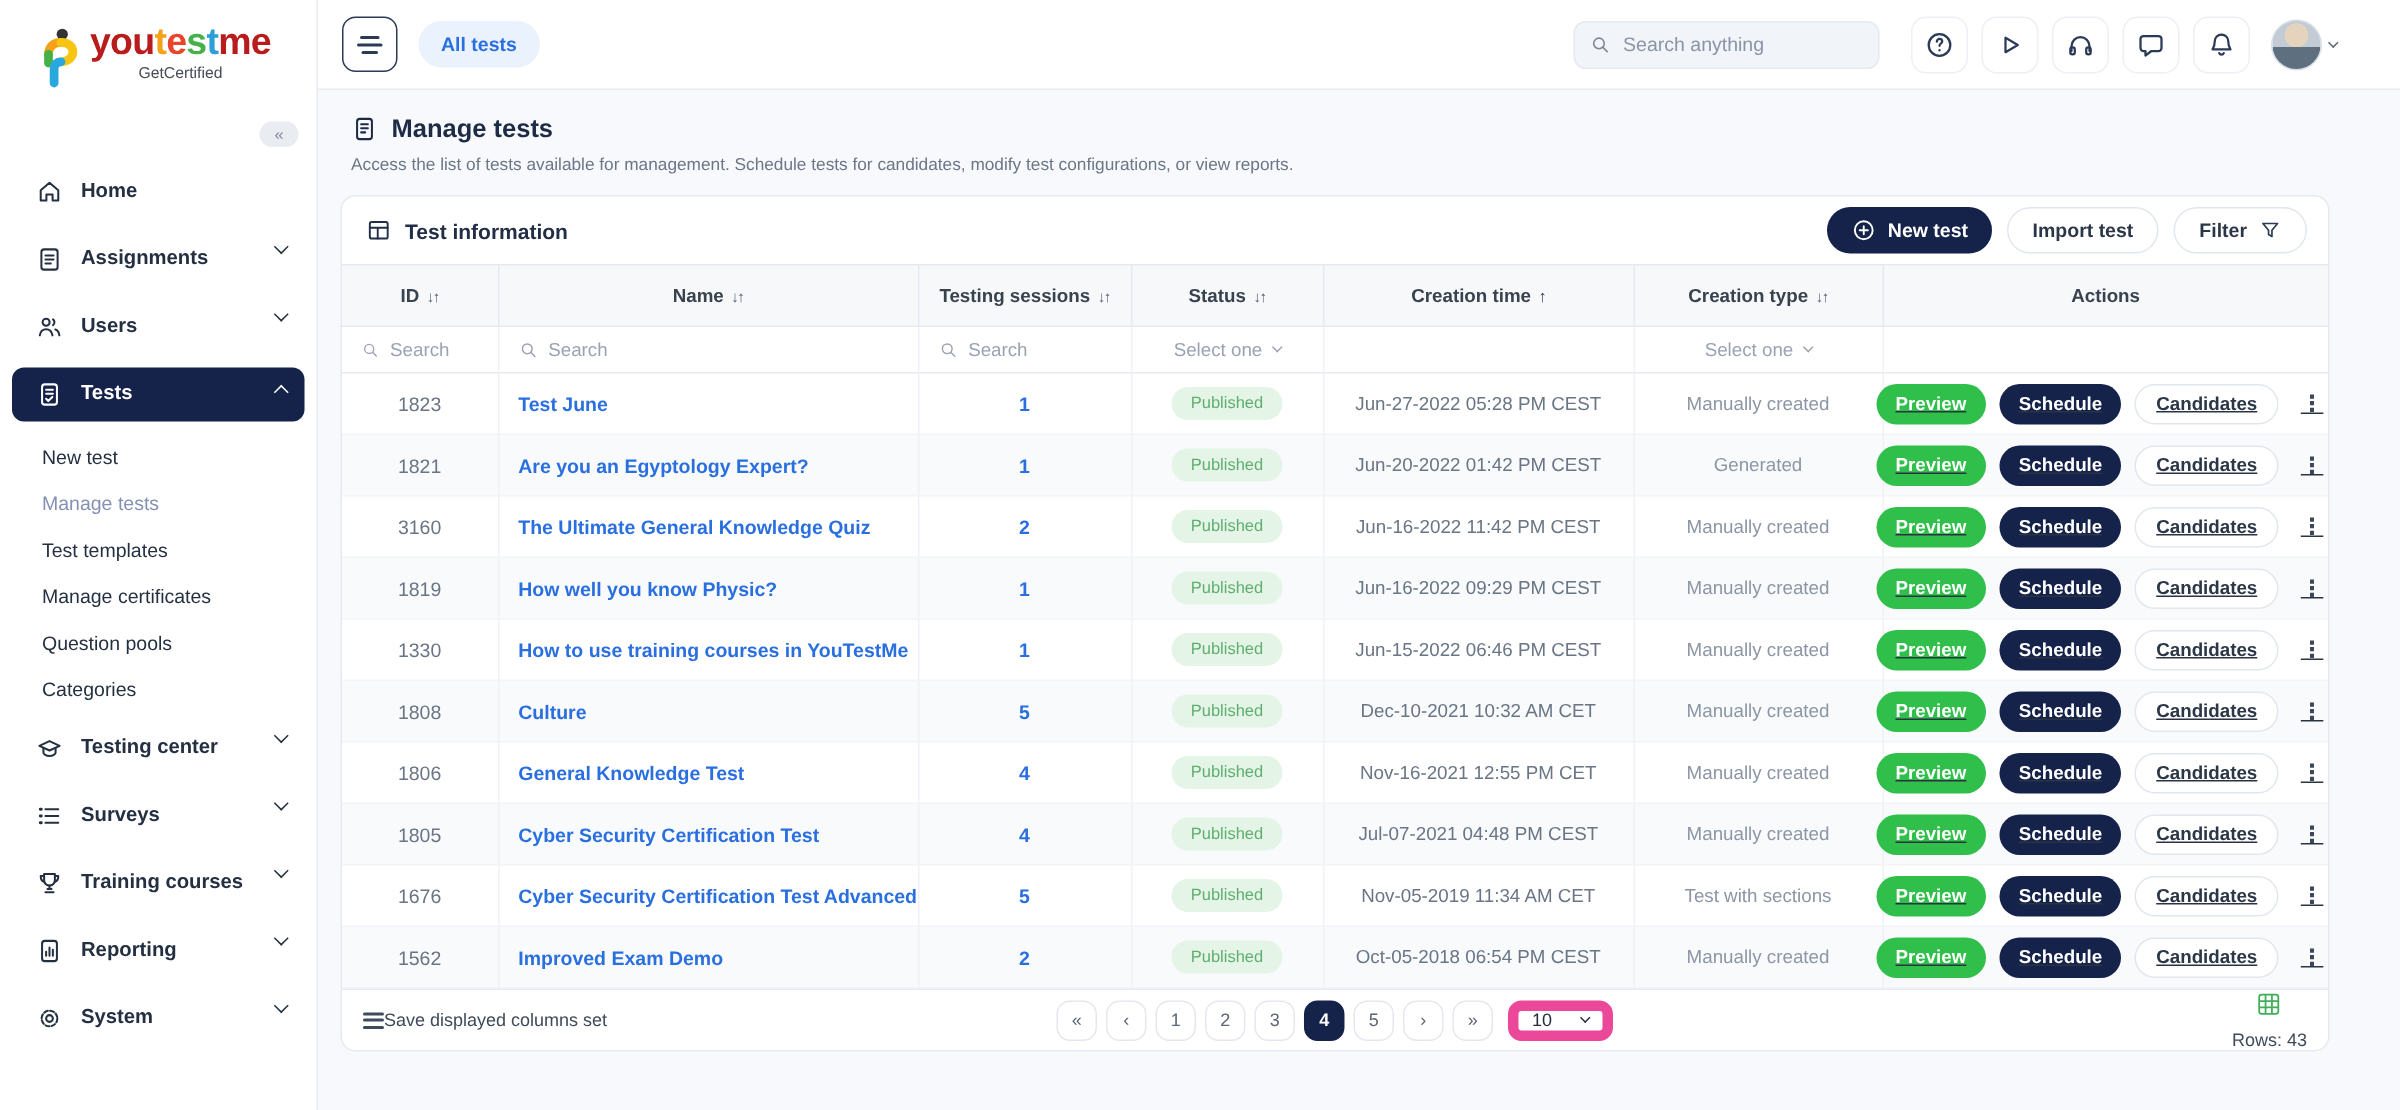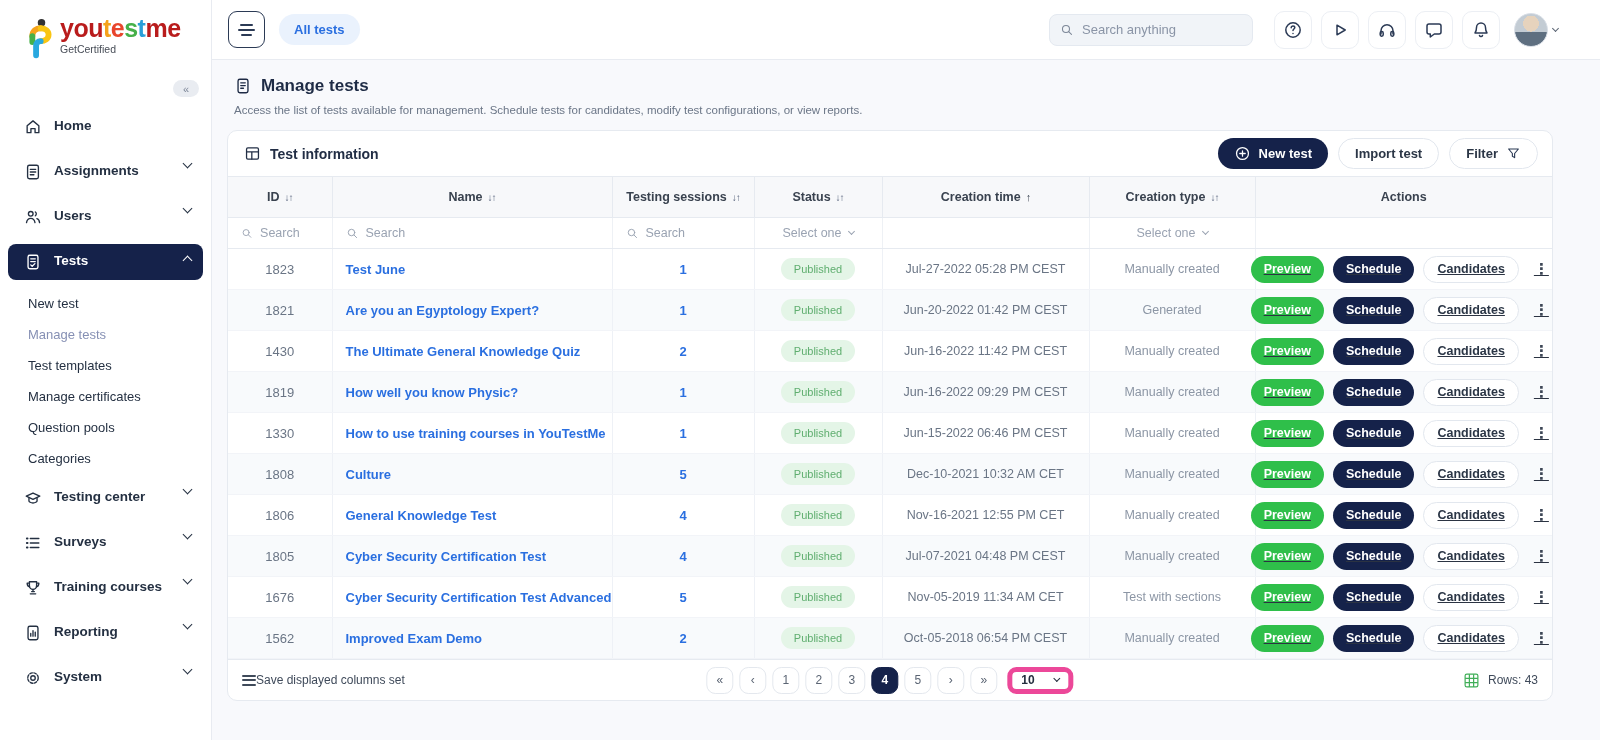--- a/index.html
+++ b/index.html
@@ -6,21 +6,21 @@
   html,body { width:1600px; height:740px; overflow:hidden; }
   body { font-family:"Liberation Sans","DejaVu Sans",sans-serif; color:#2b3342; background:#fff; }
   .app { display:flex; width:1600px; height:740px; }
 
   
   .sidebar { flex:0 0 212px; width:212px; background:#fff; border-right:1px solid #e8ebf1; overflow:hidden; }
   .logo-row { display:flex; align-items:flex-start; gap:6px; padding:16px 10px 0 24px; }
   .wordmark { font-size:25px; font-weight:700; letter-spacing:-0.5px; line-height:1; margin-top:8px; }
   .wm-a { color:#b91c1c; } .wm-o { color:#f5a21b; } .wm-r { color:#e8452c; }
   .wm-g { color:#46b049; } .wm-b { color:#2a9fd8; }
-  .tagline { display:block; text-align:left; font-size:10.5px; color:#474d57; margin-top:2px; font-weight:500;}
+  .tagline { display:block; text-align:center; font-size:10.5px; color:#474d57; margin-top:2px; font-weight:500;}
   .collapse-row { display:flex; justify-content:flex-end; padding:8px 12px 0 0; }
   .collapse-btn { width:26px; height:17px; border-radius:9px; background:#e9ecf1; color:#7d8798; font-size:11px;
                   display:flex; align-items:center; justify-content:center; border:none; cursor:pointer; }
   .nav { padding:12px 8px 0 8px; }
   .nav-item { display:flex; align-items:flex-start; gap:12px; padding:9px 10px 9px 16px; margin-bottom:9px;
               font-size:13.5px; font-weight:700; color:#243042; border-radius:8px; cursor:pointer; }
   .nav-item svg { flex:0 0 18px; }
   .nav-item .chev { margin-left:auto; margin-right:2px; }
   .nav-item.active { background:#15224a; color:#fff; margin-bottom:6px; }
   .chev { width:7px; height:7px; border-right:1.6px solid currentColor; border-bottom:1.6px solid currentColor;
@@ -101,23 +101,23 @@
   .btn-outline { background:#fff; border:1px solid #e2e7ee; color:#2b3646; }
   .kebab { color:#3d4656; font-size:15px; font-weight:700; width:16px; cursor:pointer; margin-left:6px; }
 
   .card-foot { height:41px; border-top:1px solid #e6eaf0; display:flex; align-items:center; padding:0 14px; position:relative; }
   .save-cols { display:flex; align-items:center; font-size:12px; color:#3f4a5a; cursor:pointer; }
   .save-icon i { display:block; width:14px; height:2px; background:#3f4a5a; border-radius:1px; margin:2.5px 0; }
   .pager { position:absolute; left:50%; transform:translateX(-50%); display:flex; gap:6px; align-items:center; }
   .page-btn { min-width:27px; height:27px; border:1px solid #e4e8ee; border-radius:9px; background:#fff; color:#5b6574;
               font-size:12px; display:flex; align-items:center; justify-content:center; padding:0 6px; cursor:pointer; }
   .page-btn.active { background:#15224a; color:#fff; border-color:#15224a; font-weight:700; }
-  .page-size { display:flex; align-items:center; gap:20px; border:5px solid #ec4899; border-radius:9px; height:27px;
-               padding:0 9px; font-size:12px; color:#242e3e; margin-left:4px; font-weight:700; cursor:pointer; }
-  .rows-info { margin-left:auto; display:flex; align-items:center; gap:8px; font-size:12px; color:#3f4a5a; }
+  .page-size { display:flex; align-items:center; gap:20px; border:7px solid #ec4899; border-radius:9px; height:27px;
+               padding:0 9px; font-size:12px; color:#242e3e; margin-left:4px; font-weight:400; cursor:pointer; }
+  .rows-info { margin-left:auto; display:flex; align-items:center; gap:8px; font-size:12px; color:#3f4a5a;flex-direction:column; }
 
   svg.ic { stroke:#2b3a55; fill:none; stroke-width:1.5; stroke-linecap:round; stroke-linejoin:round; }
   .nav-item svg.ic { stroke:currentColor; }
 </style>
 </head>
 <body>
 
 <div class="app">
 
   <aside class="sidebar">
@@ -380,21 +380,21 @@
                 </td>
               <td></td>
             </tr>
           </thead>
           <tbody id="tbody">
   <tr class="row">
     <td class="c-id">1823</td>
     <td class="c-name"><a class="link">Test June</a></td>
     <td class="c-sess"><a class="link">1</a></td>
     <td><span class="badge">Published</span></td>
-    <td class="c-time">Jul-27-2022 05:28 PM CEST</td>
+    <td class="c-time">Jun-27-2022 05:28 PM CEST</td>
     <td class="c-type">Manually created</td>
     <td>
                   <div class="actions-wrap">
       <button class="btn btn-sm btn-green">Preview</button>
       <button class="btn btn-sm btn-navy">Schedule</button>
       <button class="btn btn-sm btn-outline">Candidates</button>
       <span class="kebab">⋮</span>
     </div>
                 </td>
   </tr>
@@ -410,21 +410,21 @@
                   <div class="actions-wrap">
       <button class="btn btn-sm btn-green">Preview</button>
       <button class="btn btn-sm btn-navy">Schedule</button>
       <button class="btn btn-sm btn-outline">Candidates</button>
       <span class="kebab">⋮</span>
     </div>
                 </td>
   </tr>
 
   <tr class="row">
-    <td class="c-id">1430</td>
+    <td class="c-id">3160</td>
     <td class="c-name"><a class="link">The Ultimate General Knowledge Quiz</a></td>
     <td class="c-sess"><a class="link">2</a></td>
     <td><span class="badge">Published</span></td>
     <td class="c-time">Jun-16-2022 11:42 PM CEST</td>
     <td class="c-type">Manually created</td>
     <td>
                   <div class="actions-wrap">
       <button class="btn btn-sm btn-green">Preview</button>
       <button class="btn btn-sm btn-navy">Schedule</button>
       <button class="btn btn-sm btn-outline">Candidates</button>

